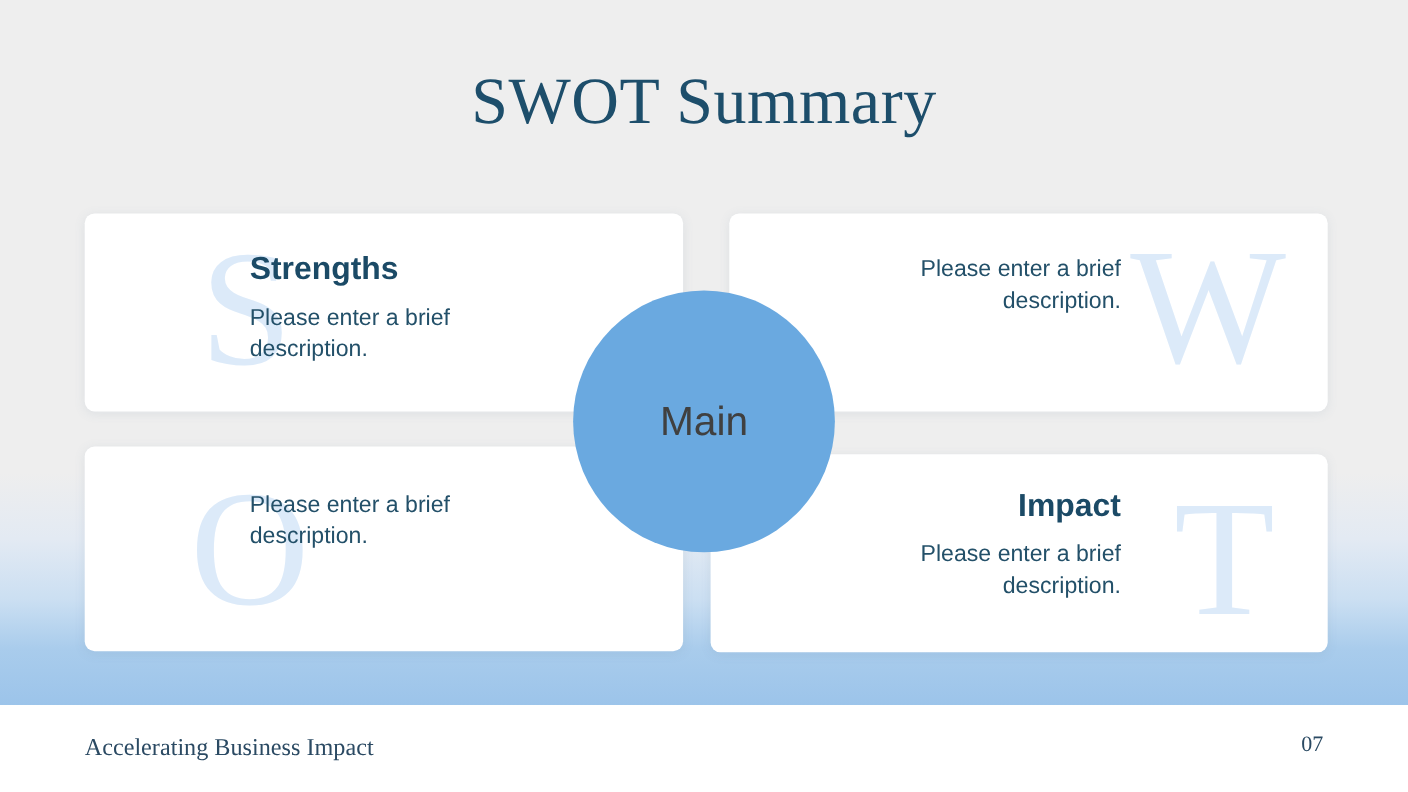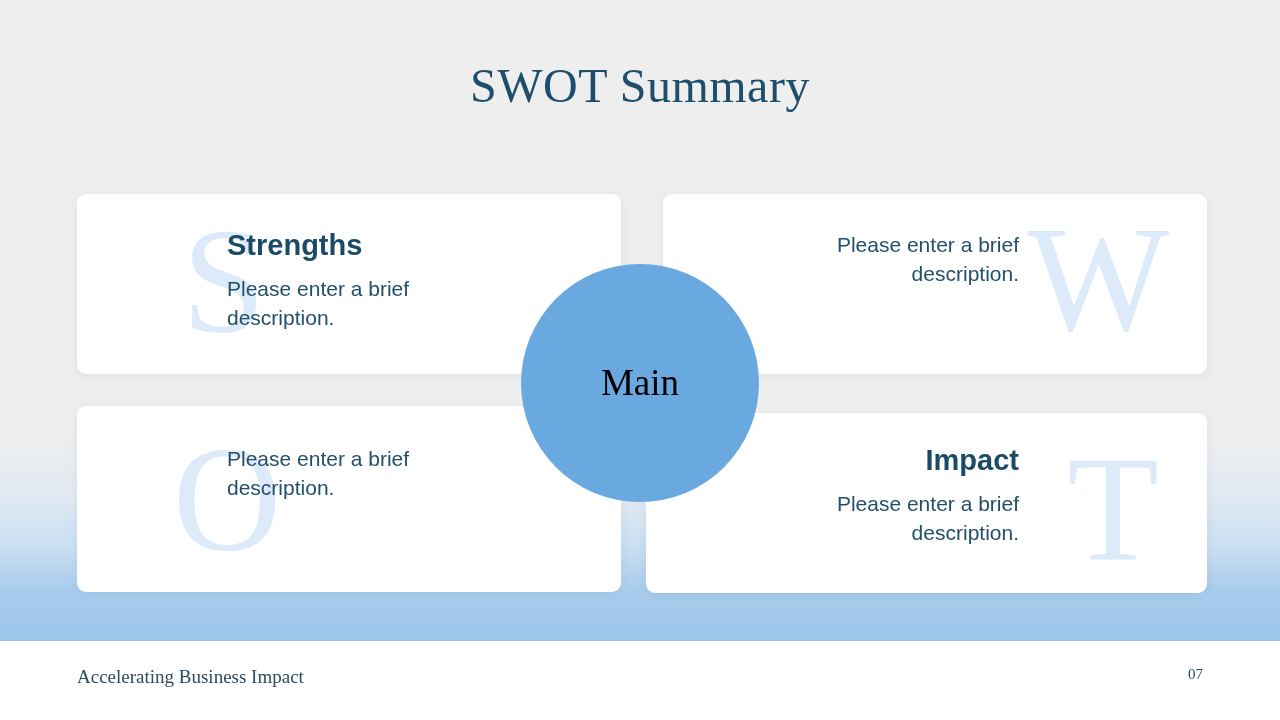--- a/index.html
+++ b/index.html
@@ -45,21 +45,21 @@
   }
 
   
   .title {
     position: absolute;
     left: 0;
     top: 62px;
     width: 1280px;
     text-align: center;
     font-family: "Liberation Serif", serif;
-    font-size: 48px;
+    font-size: 60px;
     line-height: 1.0;
     letter-spacing: 0.5px;
     color: #1d4e6b;
     white-space: nowrap;
   }
 
   
   .card {
     position: absolute;
     background: #ffffff;
@@ -118,42 +118,42 @@
     left: 521px;
     top: 264px;
     width: 238px;
     height: 238px;
     border-radius: 50%;
     background: #6aa9e0;
     display: flex;
     flex-direction: column;
     align-items: center;
     justify-content: center;
-    color: #000000;
-    font-family: Liberation Serif, serif;
+    color: #404040;
+    font-family: Liberation Sans, sans-serif;
     font-size: 37px;
     line-height: 1.34;
     text-align: center;
   }
 
   
   .footer-left {
     position: absolute;
     left: 77px;
     top: 666px;
     font-family: "Liberation Serif", serif;
-    font-size: 19px;
+    font-size: 22px;
     color: #2b4a63;
   }
   .footer-page {
     position: absolute;
     right: 77px;
     top: 666px;
     font-family: "Liberation Serif", serif;
-    font-size: 15px;
+    font-size: 20px;
     color: #2b4a63;
     text-align: center;
   }
 </style>
 </head>
 <body>
 
 <div class="slide">
 
   <div class="bg-main"></div>

